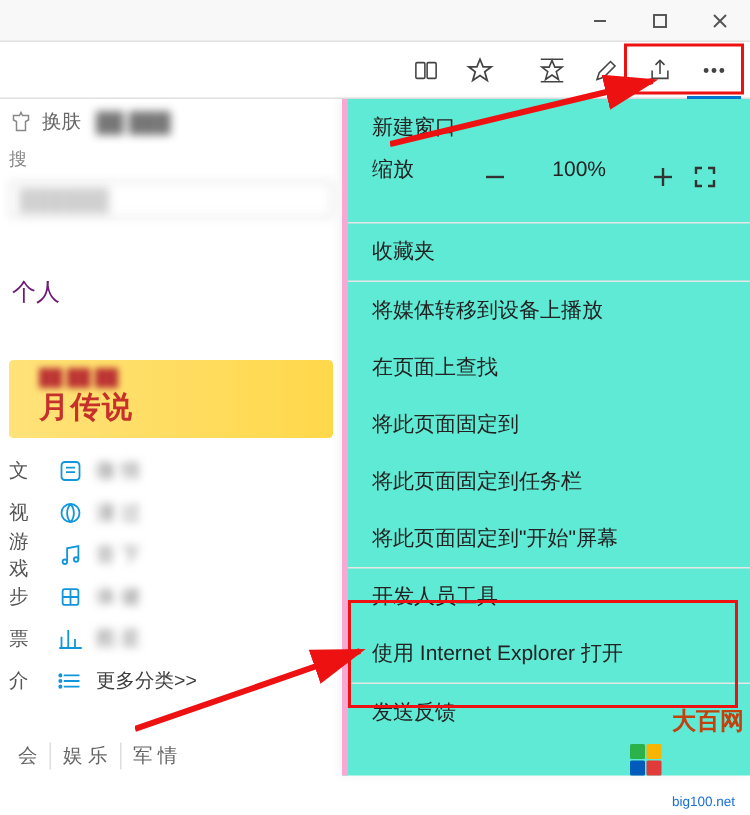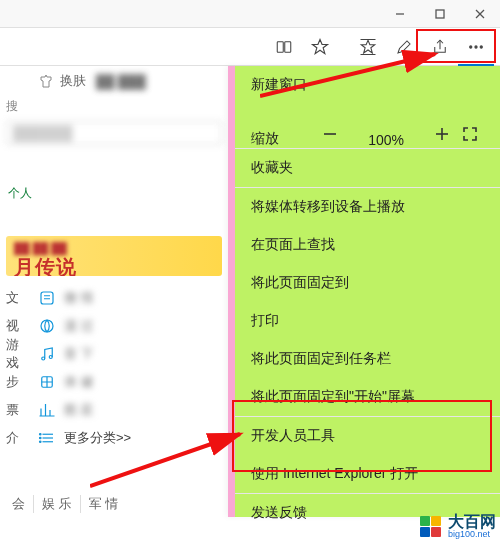--- a/index.html
+++ b/index.html
@@ -87,46 +87,45 @@
     background:#fff;
     overflow:hidden;
   }
   .tab-row{
     display:flex;
     align-items:center;
     height:30px;
     padding:2px 6px;
     color:#666;
     font-size:13px;
-    margin-left:32px;
   }
   .tab-row svg{width:16px;height:16px;stroke:#888;fill:none;margin-right:6px;}
   .blur{ filter: blur(3px); opacity:.9;}
   .input-bar{
     margin:4px 6px 6px;
     height:24px;
     border:1px solid #ccc;
     border-radius:2px;
     background:#fff;
     display:flex;
     align-items:center;
     padding:0 6px;
     color:#ccc;
   }
   .sub-line{
     padding:4px 8px;
-    font-size:12px;
-    color:#15803d;
+    font-size:16px;
+    color:#701a75;
   }
   .banner{
     margin:8px 6px;
-    height:40px;
+    height:52px;
     background:linear-gradient(90deg,#ffe27a,#ffd84a);
     border-radius:3px;
-    padding:6px 8px;
+    padding:6px 20px;
     position:relative;
     overflow:hidden;
   }
   .banner .b1{font-size:11px;color:#b33;filter:blur(2px);}
   .banner .b2{
     font-size:20px;
     font-weight:700;
     color:#c6302b;
     letter-spacing:1px;
   }
@@ -167,43 +166,43 @@
   .bottom-tabs span{padding:0 8px;border-right:1px solid #ddd;}
   .bottom-tabs span:last-child{border:none;}
 
   
   .menu{
     position:absolute;
     top:66px;
     left:228px;
     right:0;
     bottom:26px;
-    background:#bef264;
-    border-left:7px solid #f9a8d4;
+    background:#5eead4;
+    border-left:4px solid #f9a8d4;
     box-shadow:-2px 0 6px rgba(0,0,0,.05);
     padding-bottom:6px;
     z-index:30;
   }
   .mitem{
     height:38px;
     display:flex;
     align-items:center;
     padding:0 16px;
     font-size:14px;
     color:#222;
   }
   .msep{
     height:1px;
     background:#e6e6e6;
     margin:0 0;
   }
   .zoom-row{
     height:44px;
     display:flex;
-    align-items:flex-end;
+    align-items:flex-start;
     padding:0 16px;
     color:#222;
   }
   .zoom-row .zlabel{flex:0 0 60px;}
   .zoom-row .flex{flex:1;}
   .zbtn{
     width:28px;height:28px;
     display:flex;align-items:center;justify-content:center;
     color:#333;
   }
@@ -236,22 +235,22 @@
   }
   .wm-logo{
     width:22px;height:22px;position:relative;
   }
   .wm-logo::before,.wm-logo::after{
     content:"";position:absolute;width:10px;height:10px;border-radius:1px;
   }
   .wm-logo::before{left:0;top:0;background:#2bb24a;box-shadow:11px 0 #f7b500;}
   .wm-logo::after{left:0;top:11px;background:#005bbb;box-shadow:11px 0 #e03a3a;}
   .wm-txt{display:flex;flex-direction:column;line-height:1;}
-  .wm-txt .cn{font-size:16px;font-weight:700;color:#0c4a6e;}
-  .wm-txt .en{font-size:9px;color:#1a6fd6;}
+  .wm-txt .cn{font-size:16px;font-weight:700;color:#c2410c;}
+  .wm-txt .en{font-size:9px;color:#1a6fd6;margin-top:40px;}
 </style>
 </head>
 <body>
 
 <div class="window-top">
   <div class="win-btn">
     <svg viewBox="0 0 12 12">
         <line x1="2" y1="6" x2="10" y2="6"></line>
       </svg>
   </div>
@@ -425,21 +424,20 @@
           <path d="M2 6V2h4M14 6V2h-4M2 10v4h4M14 10v4h-4"></path>
         </svg>
       </span>
   </div>
   <div class="msep"></div>
   <div class="mitem">收藏夹</div>
   <div class="msep"></div>
   <div class="mitem">将媒体转移到设备上播放</div>
   <div class="mitem">在页面上查找</div>
   <div class="mitem">将此页面固定到</div>
-  <div class="mitem">打印</div>
   <div class="mitem">将此页面固定到任务栏</div>
   <div class="mitem">将此页面固定到"开始"屏幕</div>
   <div class="msep"></div>
   <div class="mitem">开发人员工具</div>
   <div class="mitem">使用 Internet Explorer 打开</div>
   <div class="msep"></div>
   <div class="mitem">发送反馈</div>
 
 </div>
 

